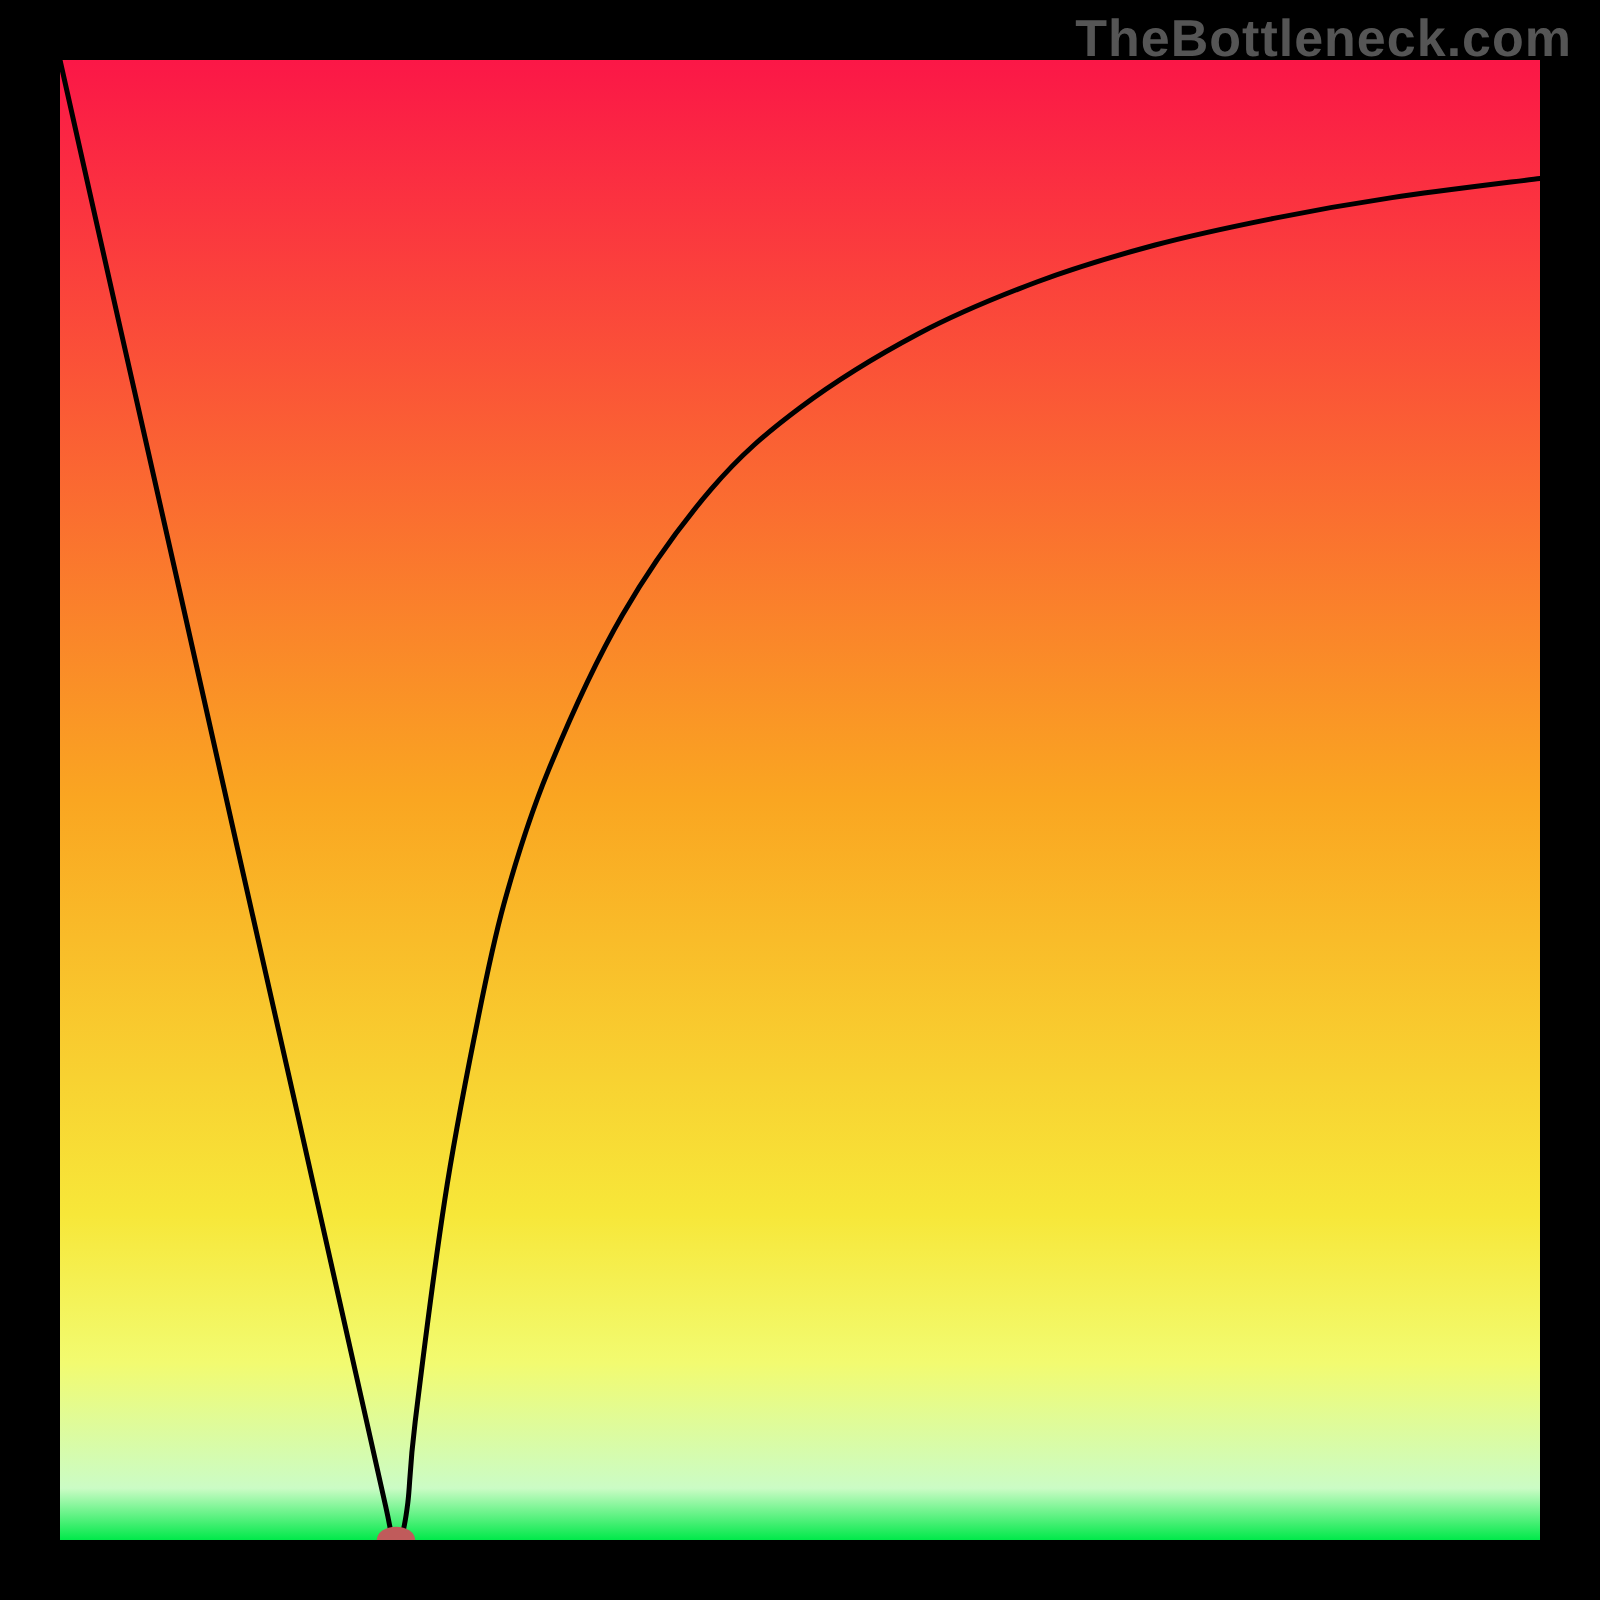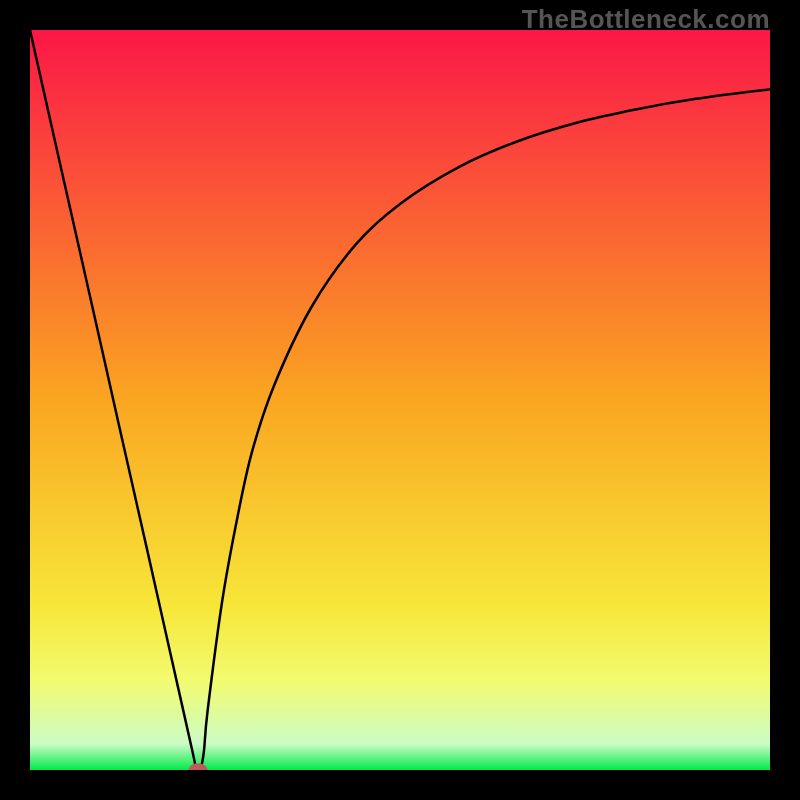--- a/index.html
+++ b/index.html
@@ -13,21 +13,21 @@
   }
   .frame {
     position: relative;
     width: 800px;
     height: 800px;
     background: #000;
   }
   .watermark {
     position: absolute;
     top: 4px;
-    right: 30px;
+    right: 14px;
     color: #555;
     font-size: 26px;
     font-weight: 600;
     letter-spacing: 0.5px;
     user-select: none;
   }
   .plot {
     position: absolute;
     left: 30px;
     top: 30px;

